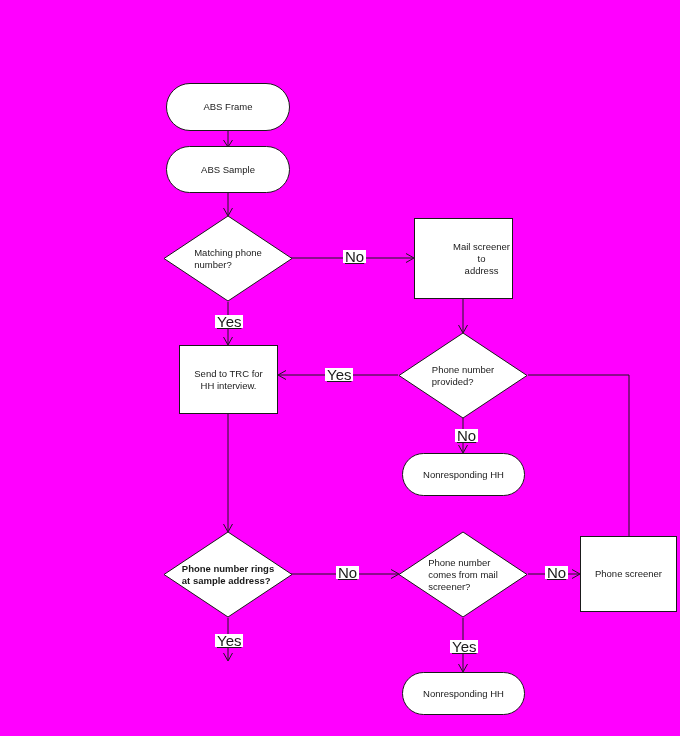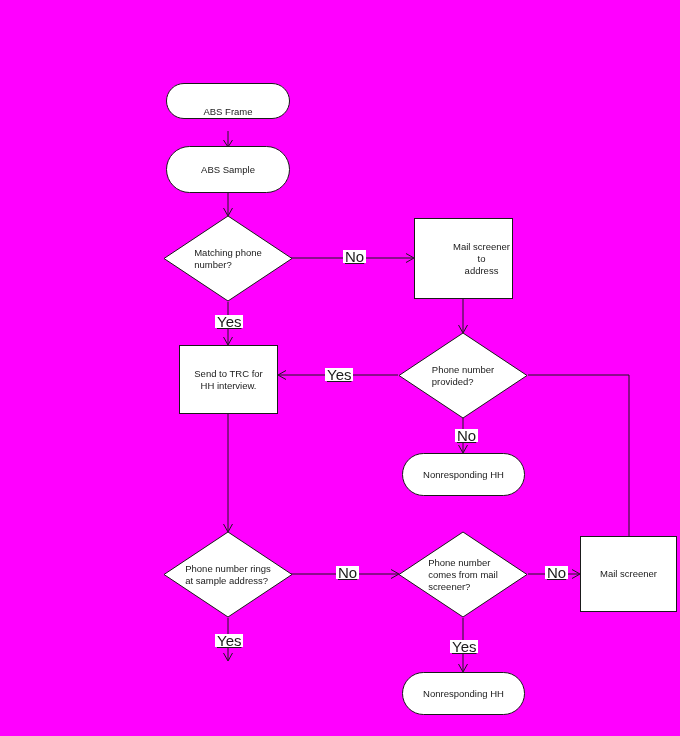--- a/index.html
+++ b/index.html
@@ -127,21 +127,21 @@
       <polyline points="223.5,653 228,661 232.5,653"></polyline>
 
       <line x1="528" y1="574" x2="579" y2="574"></line>
       <polyline points="572,569.5 580,574 572,578.5"></polyline>
 
       <line x1="463" y1="618" x2="463" y2="671"></line>
       <polyline points="458.5,664 463,672 467.5,664"></polyline>
     </g>
   </svg>
 
-  <div class="node terminator" style="left:166px; top:83px; width:124px; height:36px;align-items:flex-end;">
+  <div class="node terminator" style="left:166px; top:83px; width:124px; height:48px;">
     <span>ABS Frame</span>
   </div>
 
   <div class="node terminator" style="left:166px; top:146px; width:124px; height:47px;">
     <span>ABS Sample</span>
   </div>
 
   <div class="diamond-wrap" style="left:163px; top:215px; width:130px; height:87px;">
     <svg width="130" height="87" viewBox="0 0 130 87" xmlns="http://www.w3.org/2000/svg">
       <polygon points="65,1 129,43.5 65,86 1,43.5" fill="#ffffff" stroke="#1a1a1a" stroke-width="1"></polygon>
@@ -169,35 +169,35 @@
   </div>
 
   <div class="node terminator" style="left:402px; top:453px; width:123px; height:43px;">
     <span>Nonresponding HH</span>
   </div>
 
   <div class="diamond-wrap" style="left:163px; top:531px; width:130px; height:87px;">
     <svg width="130" height="87" viewBox="0 0 130 87" xmlns="http://www.w3.org/2000/svg">
       <polygon points="65,1 129,43.5 65,86 1,43.5" fill="#ffffff" stroke="#1a1a1a" stroke-width="1"></polygon>
     </svg>
-    <div class="diamond-label" style="width:134px; left:-2px;">Phone number rings
+    <div class="diamond-label" style="width:134px; left:-2px;font-weight:bold;">Phone number rings
 at sample address?</div>
   </div>
 
   <div class="diamond-wrap" style="left:398px; top:531px; width:130px; height:87px;">
     <svg width="130" height="87" viewBox="0 0 130 87" xmlns="http://www.w3.org/2000/svg">
       <polygon points="65,1 129,43.5 65,86 1,43.5" fill="#ffffff" stroke="#1a1a1a" stroke-width="1"></polygon>
     </svg>
     <div class="diamond-label">Phone number
 comes from mail
 screener?</div>
   </div>
 
   <div class="node process" style="left:580px; top:536px; width:97px; height:76px;">
-    <span>Mail screener</span>
+    <span>Phone screener</span>
   </div>
 
 
   <div class="node terminator" style="left:402px; top:672px; width:123px; height:43px;">
     <span>Nonresponding HH</span>
   </div>
 
   <div class="edge-label" style="left:343px; top:250px;">No</div>
 
   <div class="edge-label" style="left:215px; top:315px;">Yes</div>

